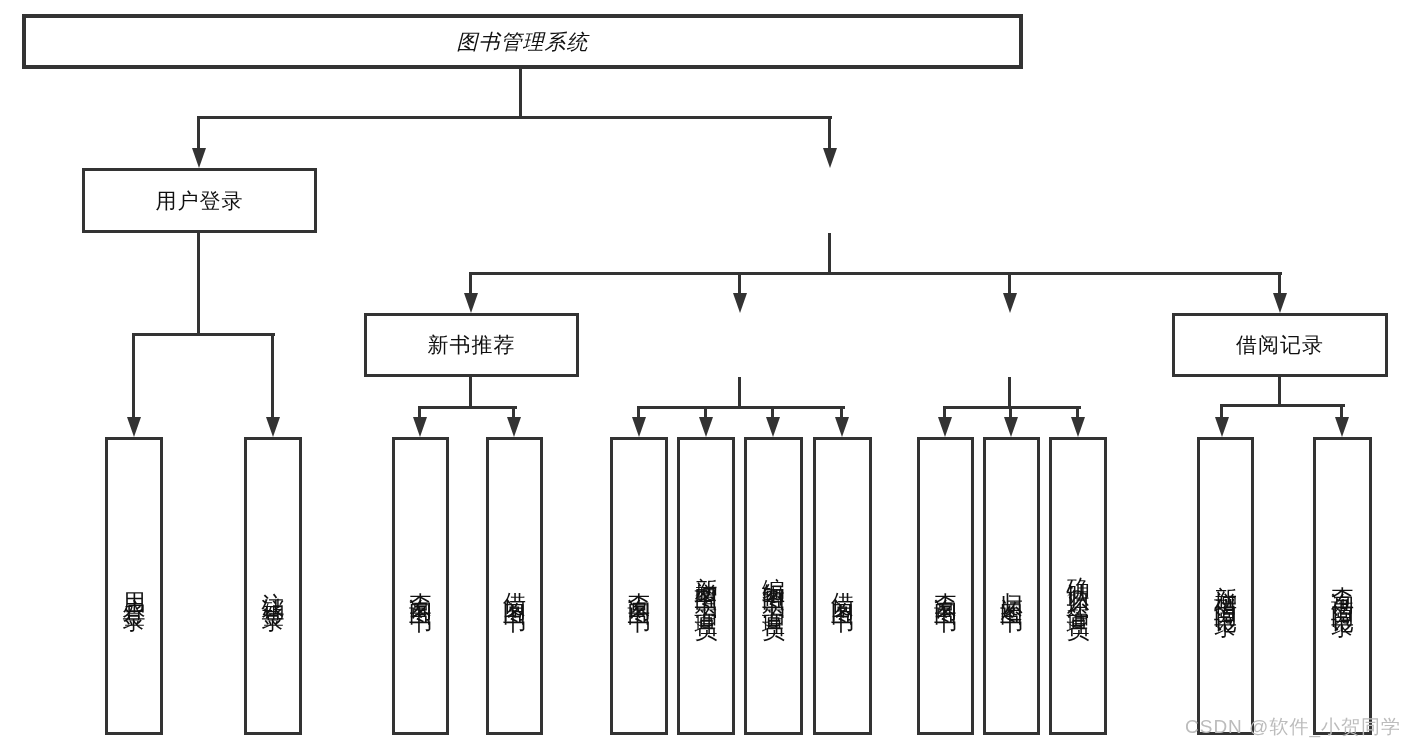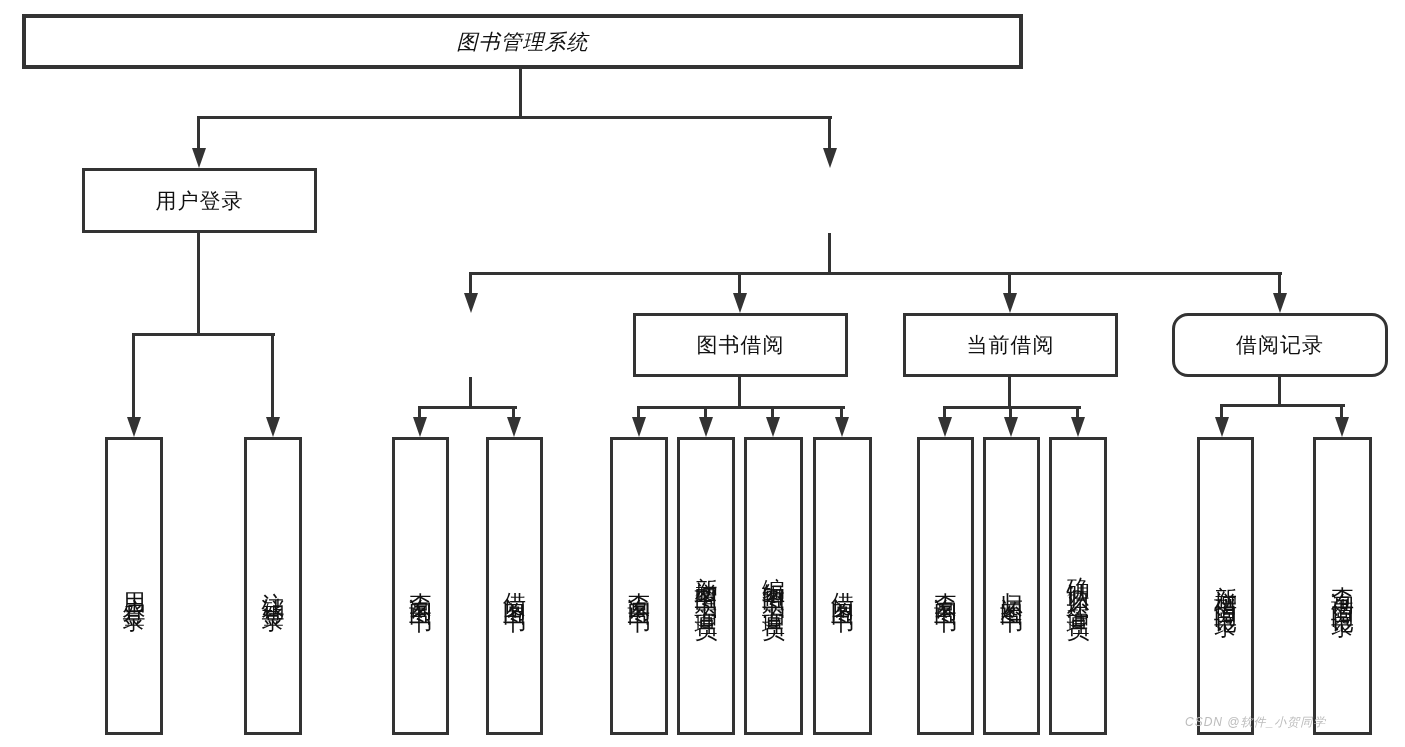--- a/index.html
+++ b/index.html
@@ -32,52 +32,48 @@
     position:absolute;
     width:0;height:0;
     border-left:7px solid transparent;
     border-right:7px solid transparent;
     border-top:20px solid #333333;
     z-index:1;
   }
   .watermark{
     position:absolute;
     left:1185px;top:714px;
-    font-size:12px;
+    font-size:19px;
     color:#bcbcbc;
     letter-spacing:1px;
     z-index:3;
     white-space:nowrap;
-    font-style:italic;
   }
 </style>
 </head>
 <body>
 
 <div id="stage">
 
   <div class="box root" style="left:22px;top:14px;width:1001px;height:55px;">
     <span>图书管理系统</span>
   </div>
 
   <div class="box" style="left:82px;top:168px;width:235px;height:65px;">
     <span>用户登录</span>
   </div>
 
 
-
-  <div class="box" style="left:633px;top:313px;width:215px;height:64px;">
-    <span>图书借阅</span>
+  <div class="box" style="left:364px;top:313px;width:215px;height:64px;">
+    <span>新书推荐</span>
   </div>
 
-  <div class="box" style="left:903px;top:313px;width:215px;height:64px;">
-    <span>当前借阅</span>
-  </div>
 
-  <div class="box" style="left:1172px;top:313px;width:216px;height:64px;border-radius:16px;">
+
+  <div class="box" style="left:1172px;top:313px;width:216px;height:64px;">
     <span>借阅记录</span>
   </div>
 
   <div class="box vbox" style="left:105px;top:437px;width:58px;height:298px;">
     <span class="vtext">用户登录</span>
   </div>
 
   <div class="box vbox" style="left:244px;top:437px;width:58px;height:298px;">
     <span class="vtext">注销登录</span>
   </div>

